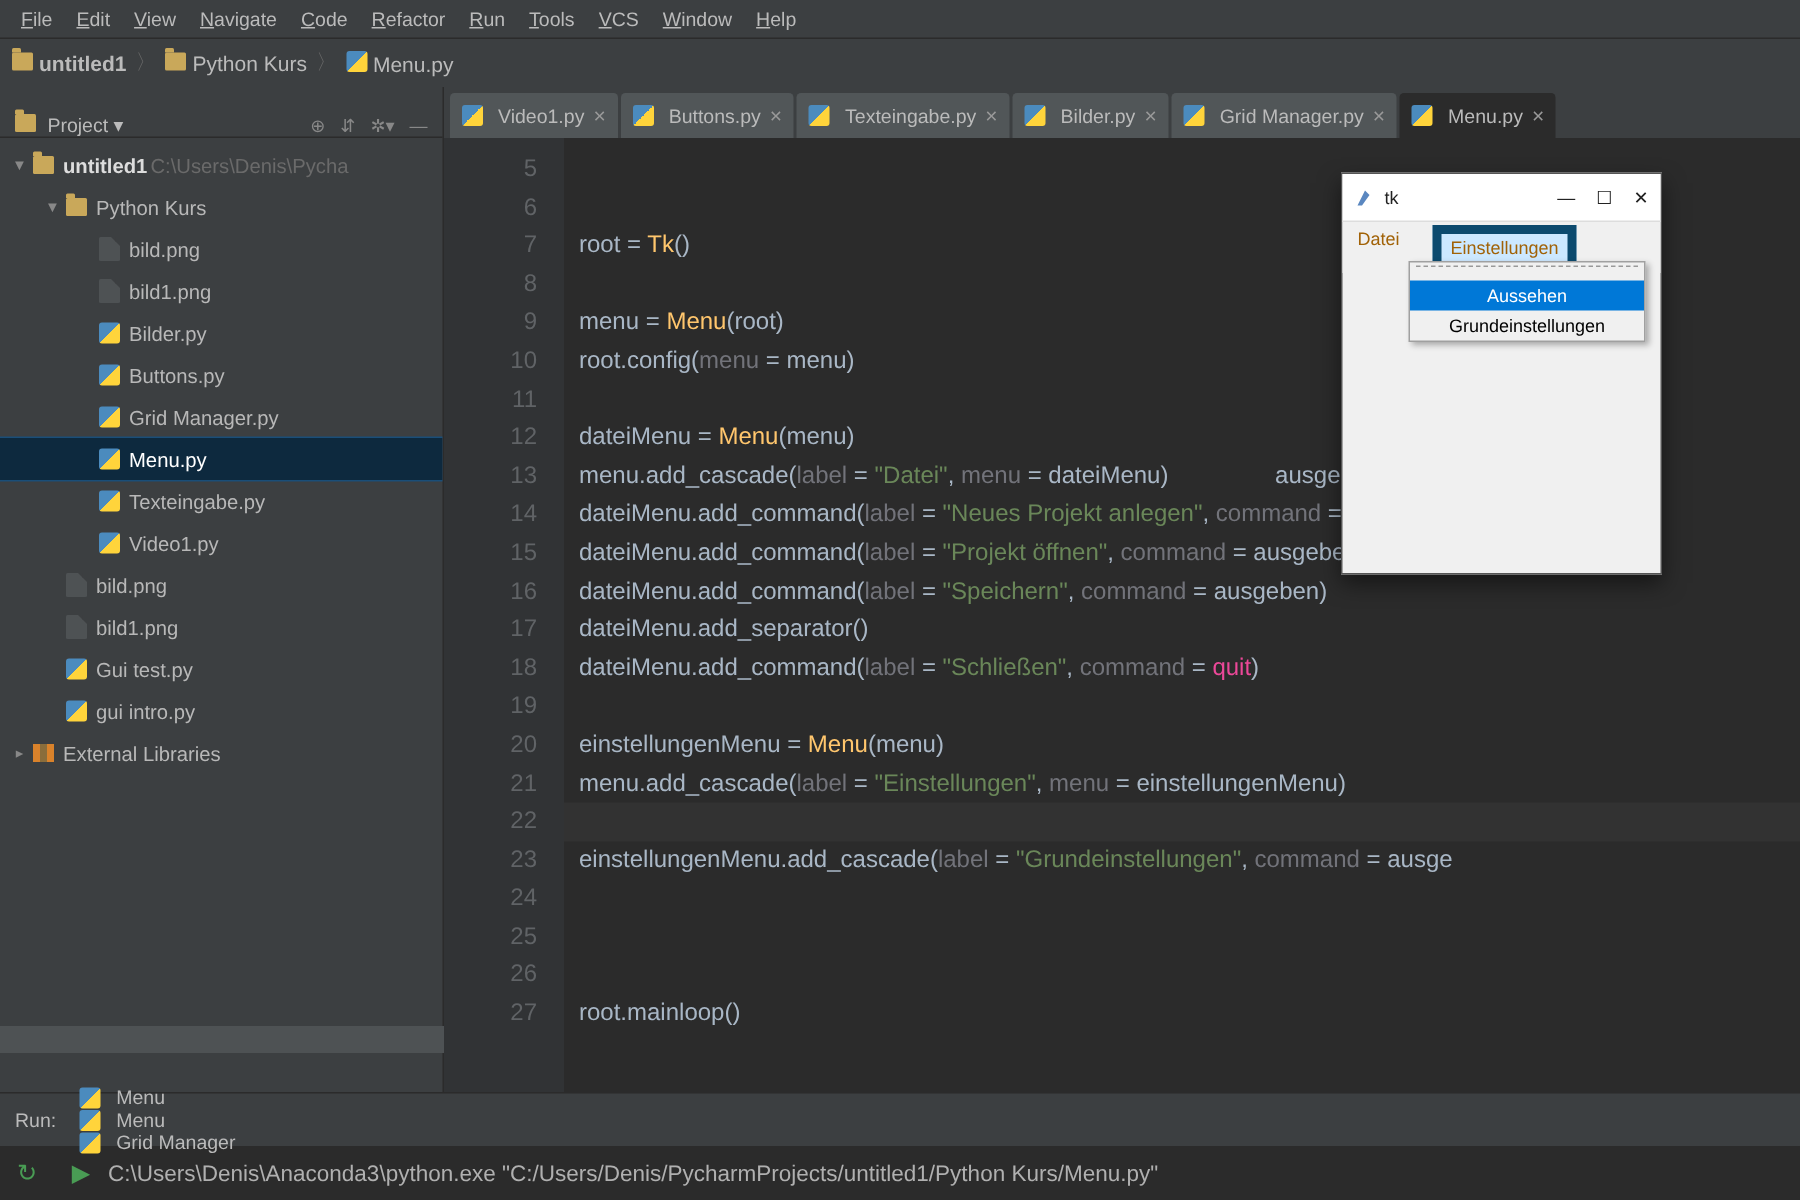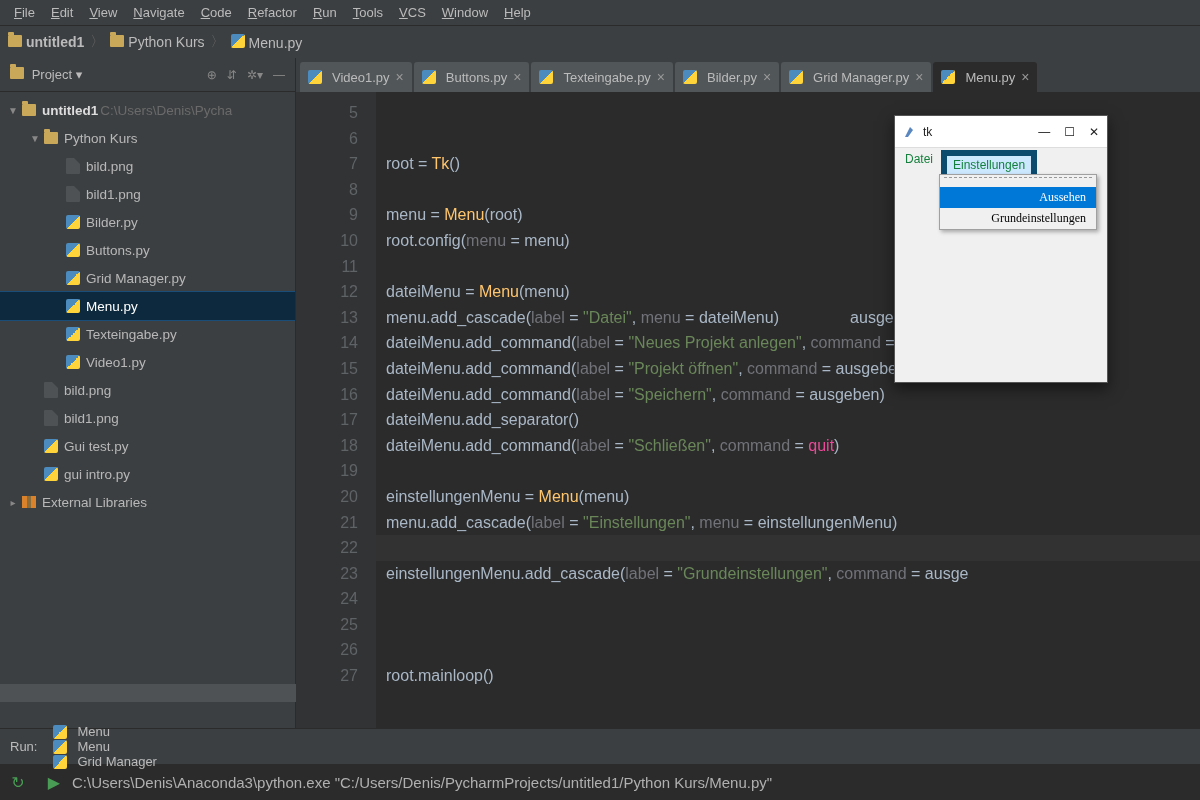--- a/index.html
+++ b/index.html
@@ -7,21 +7,21 @@
 .menubar { height:26px; display:flex; align-items:center; padding:0 6px; background:#3c3f41; border-bottom:1px solid #2b2b2b; font-size:13px; }
 .menubar span { padding:2px 8px; cursor:pointer; }
 .menubar span u { text-decoration:underline; }
 .breadcrumbs { height:32px; display:flex; align-items:center; padding:0 8px; background:#3c3f41; font-size:14px; gap:6px; }
 .folder-ico { width:14px; height:12px; background:#c9a85a; border-radius:1px; display:inline-block; margin-right:4px; position:relative; }
 .folder-ico:before { content:""; position:absolute; top:-3px; left:0; width:6px; height:3px; background:#c9a85a; border-radius:1px 1px 0 0; }
 .py-ico { width:14px; height:14px; border-radius:2px; background:linear-gradient(135deg,#4b8bbe 50%,#ffd43b 50%); display:inline-block; margin-right:4px; }
 .sep { color:#666; }
 .main { display:flex; height:calc(100% - 26px - 32px - 36px - 36px); }
 .sidebar { width:296px; background:#3c3f41; display:flex; flex-direction:column; border-right:1px solid #2b2b2b; }
-.side-head { height:34px; display:flex; align-items:center; justify-content:space-between; padding:0 10px; border-bottom:1px solid #2b2b2b; font-size:13px; }
+.side-head { height:34px; display:flex; align-items:flex-end; justify-content:space-between; padding:0 10px; border-bottom:1px solid #2b2b2b; font-size:13px; }
 .side-head .icons { display:flex; gap:10px; font-size:12px; color:#888; }
 .tree { flex:1; overflow:auto; font-size:13.5px; padding-top:4px; }
 .tree-row { display:flex; align-items:center; height:28px; padding-left:6px; white-space:nowrap; cursor:pointer; }
 .tree-row.selected { background:#0d293e; outline:1px solid #1a4e78; }
 .tree-row.selected .lbl { color:#fff; }
 .arrow { width:14px; text-align:center; color:#888; font-size:10px; }
 .lbl { color:#b8b8b8; }
 .tree-row .lbl b { font-weight:600; color:#ddd; }
 .dimpath { color:#6a6a6a; margin-left:2px; }
 .file-ico { width:14px; height:16px; background:#4e5254; display:inline-block; margin:0 6px 0 2px; border-radius:1px; position:relative; }
@@ -38,26 +38,26 @@
 .hl-line { position:absolute; left:0; right:0; height:25.6px; background:#323232; }
 .kw-id { color:#a9b7c6; }
 .kw-fn { color:#ffc66d; }
 .kw-par { color:#72737a; }
 .kw-str { color:#6a8759; }
 .kw-num { color:#ec4899;margin-top:35px; }
 .tkwin { position:absolute; top:115px; left:894px; width:214px; height:268px; background:#f0f0f0; border:1px solid #555; box-shadow:0 6px 14px rgba(0,0,0,.5); font-family:"Segoe UI"; }
 .tk-title { height:32px; display:flex; align-items:center; padding:0 8px; background:#fff; border-bottom:1px solid #ddd; font-size:12px; color:#222; }
 .tk-title svg { margin-right:6px; }
 .tk-ctrl { margin-left:auto; display:flex; gap:14px; font-size:12px; color:#222; }
-.tk-menubar { display:flex; background:#f0f0f0; font-size:12px; color:#15803d; padding:2px 4px; gap:2px; }
+.tk-menubar { display:flex; background:#f0f0f0; font-size:12px; color:#a16207; padding:2px 4px; gap:16px; }
 .tk-menubar span { padding:2px 6px; }
 .tk-menubar span.open { background:#cce8ff; border:6px solid #0c4a6e; }
 .tk-drop { position:absolute; top:58px; left:44px; width:158px; background:#f0f0f0; border:1px solid #a0a0a0; box-shadow:2px 2px 4px rgba(0,0,0,.3); font-size:12px; }
 .tk-drop .tear { height:8px; margin:2px 4px; border-top:1px dashed #999; }
-.tk-drop .item { padding:3px 10px; text-align:right; color:#000;font-family:Liberation Serif, serif; }
+.tk-drop .item { padding:3px 10px; text-align:center; color:#000; }
 .tk-drop .item.hover { background:#0078d7; color:#fff; }
 .runbar { height:36px; background:#3c3f41; display:flex; align-items:center; padding:0 10px; font-size:13px; gap:16px; border-top:1px solid #2b2b2b; }
 .runbar .r-item { display:flex; align-items:center; gap:6px; }
 .console { height:36px; background:#2b2b2b; display:flex; align-items:center; font-family:Consolas,monospace; font-size:15px; color:#b0b0b0; }
 .console .btn { width:36px; text-align:center; color:#499c54; font-size:16px; }
 .toolstrip { position:absolute; left:0; bottom:98px; width:296px; height:18px; background:#4e5254; }
 </style>
 </head>
 <body>
 

